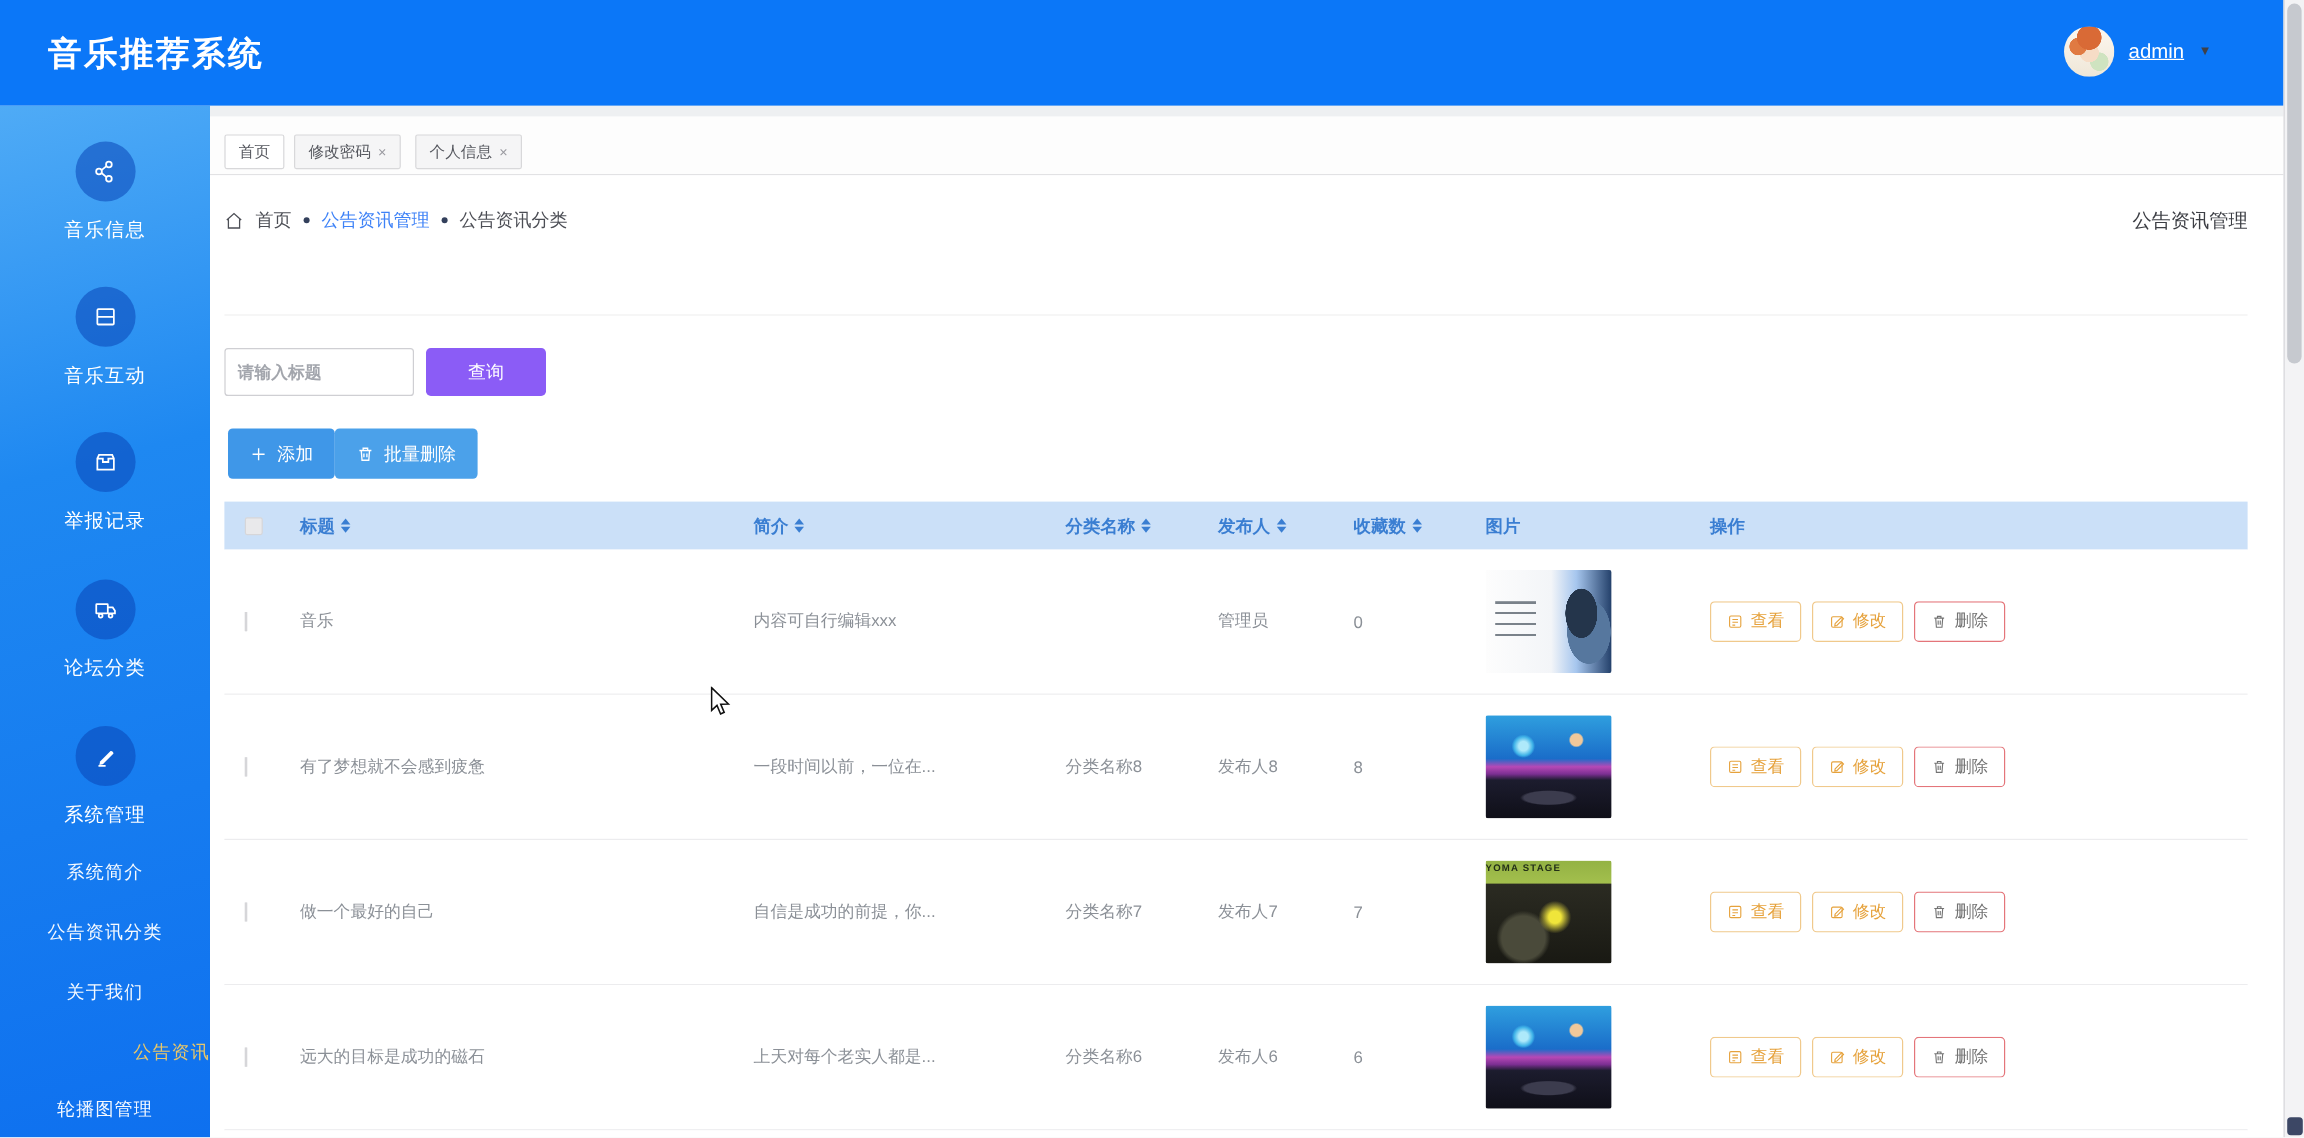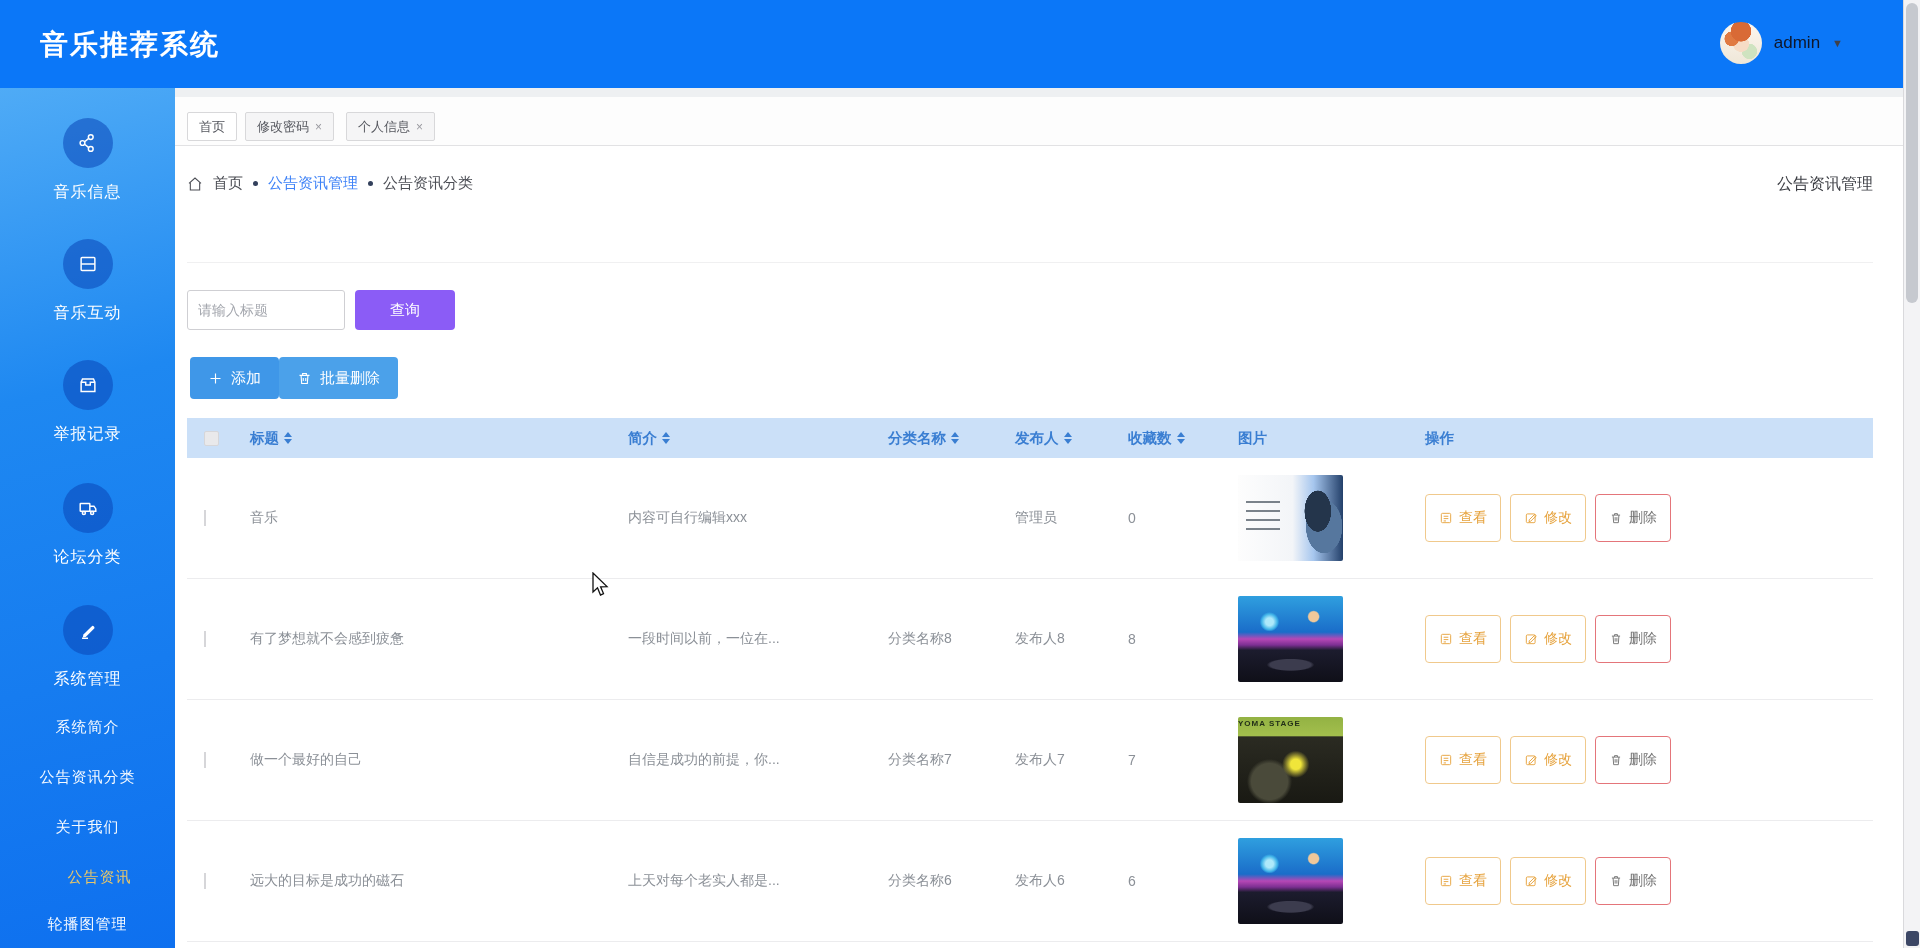--- a/index.html
+++ b/index.html
@@ -10,21 +10,21 @@
   .header { position:absolute; left:0; top:0; width:1903px; height:88px; background:#0b77f8; z-index:5; }
   .app-title { position:absolute; left:40px; top:26px; color:#fff; font-size:28px; font-weight:bold; letter-spacing:2px; }
   .user { position:absolute; right:60px; top:22px; display:flex; align-items:center; gap:12px; cursor:pointer; }
   .avatar { width:42px; height:42px; border-radius:50%;
     background:
       radial-gradient(circle at 50% 22%, #d96a36 0 26%, transparent 27%),
       radial-gradient(circle at 28% 40%, #e07a42 0 18%, transparent 19%),
       radial-gradient(circle at 50% 52%, #f6dcc6 0 26%, transparent 27%),
       radial-gradient(circle at 70% 70%, #cfe3c0 0 18%, transparent 19%),
       linear-gradient(180deg,#fdf7ef,#efe7d8); }
-  .username { color:#0f172a; font-size:17px; }
+  .username { color:#ffffff; font-size:17px;text-decoration:underline; }
   .caret { color:#3f4149; font-size:11px; }
 
   
   .scrollbar { position:absolute; right:0; top:0; width:17px; height:948px; background:#f3f3f5; border-left:1px solid #d9d9dc; z-index:9; }
   .scroll-thumb { position:absolute; left:2px; top:3px; width:12px; height:300px; background:#c6c9cf; border-radius:7px; }
   .scroll-bottom { position:absolute; left:2px; bottom:2px; width:13px; height:15px; background:#3c4765; border-radius:3px; }
 
   
   .sidebar { position:absolute; left:0; top:88px; width:175px; height:860px;
     background:linear-gradient(165deg,#4fabf6 0%, #1e88f1 35%, #0e70ef 100%); z-index:4; }
@@ -48,21 +48,21 @@
 
   .crumb-row { position:absolute; left:12px; right:30px; top:20px; height:38px; }
   .crumbs { position:absolute; left:0; top:8px; display:flex; align-items:center; gap:10px; font-size:15px; color:#4c4e55; }
   .crumbs svg { width:16px; height:16px; stroke:#4c4e55; fill:none; stroke-width:1.6; }
   .crumb-dot { width:5px; height:5px; border-radius:50%; background:#33405c; }
   .crumb-link { color:#3e82f7; cursor:pointer; }
   .page-title { position:absolute; right:0; top:8px; font-size:16px; color:#3c3e44; }
   .crumb-divider { position:absolute; left:12px; right:30px; top:116px; height:1px; background:#f0f0f1; }
 
   .search-row { position:absolute; left:12px; top:144px; height:40px; display:flex; gap:10px; }
-  .search-input { width:158px; height:40px; border:1px solid #cfcfd3; border-radius:3px; padding:0 10px; font-size:14px; color:#555; }
+  .search-input { width:158px; height:40px; border:1px solid #cfcfd3; border-radius:3px; padding:0 10px; font-size:14px; color:#555;font-weight:bold; }
   .search-input::placeholder { color:#a3a6ad; }
   .btn-query { width:100px; height:40px; background:#8b5cf6; border:none; border-radius:4px; color:#fff; font-size:15px; cursor:pointer; }
 
   .toolbar { position:absolute; left:15px; top:211px; height:42px; display:flex; }
   .btn-add, .btn-batch { height:42px; border:none; border-radius:4px; color:#fff; font-size:15px;
     display:inline-flex; align-items:center; gap:8px; padding:0 18px; cursor:pointer; }
   .btn-add { background:#3f97e8; }
   .btn-batch { background:#4ba1ea; }
   .btn-add svg, .btn-batch svg { width:15px; height:15px; stroke:#fff; fill:none; stroke-width:1.8; }
 
@@ -93,21 +93,21 @@
       radial-gradient(ellipse 34px 9px at 50% 80%, #3c3c4e 0 60%, transparent 70%),
       linear-gradient(180deg,#2f9fdf 0%, #1a6dc9 42%, #b648b6 50%, #7c2f92 57%, #1c1c2e 63%, #0f0f18 100%); }
   .thumb-stage { background:
       radial-gradient(circle 17px at 55% 55%, #f0e53a 0 30%, rgba(210,200,60,.45) 60%, transparent 80%),
       radial-gradient(circle 30px at 30% 75%, #4a4a3a 0 60%, transparent 75%),
       linear-gradient(180deg,#93b243 0%, #a3bf4d 22%, #2b2b22 23%, #191913 100%); }
   .thumb-stage .banner { position:absolute; left:0; top:2px; width:100%; text-align:left;
       font-size:8px; font-weight:bold; color:#233018; letter-spacing:1px; }
 
   .actions { display:flex; gap:9px; }
-  .abtn { height:48px; padding:0 13px; border-radius:4px; background:#fff; font-size:14px;
+  .abtn { height:34px; padding:0 13px; border-radius:4px; background:#fff; font-size:14px;
       display:inline-flex; align-items:center; gap:6px; cursor:pointer; }
   .abtn svg { width:14px; height:14px; stroke:currentColor; fill:none; stroke-width:1.6; }
   .abtn.warn { color:#e6a23c; border:1px solid #f0c98c; }
   .abtn.danger { color:#737373; border:1px solid #e4757a; }
 
   
   .cursor { position:absolute; left:592px; top:572px; z-index:20; pointer-events:none; }
 </style>
 </head>
 <body>
@@ -168,21 +168,21 @@
           <svg class="" viewBox="0 0 24 24">
             <path d="M7 17 L6.3 20.2 L9.5 19.5 L19 10 A2.1 2.1 0 0 0 16.5 7.5 Z" fill="#fff" stroke="none"></path>
             <path d="M5.5 21 H12" stroke="#fff"></path>
           </svg>
         </div>
                  <div class="side-label">系统管理</div>
       </div>
       <div class="side-sub" style="position: absolute; left: 0px; width: 175px; top: 630px;">系统简介</div>
       <div class="side-sub" style="position: absolute; left: 0px; width: 175px; top: 680px;">公告资讯分类</div>
       <div class="side-sub" style="position: absolute; left: 0px; width: 175px; top: 730px;">关于我们</div>
-      <div class="side-sub active" style="position: absolute; left: 12px; width: 175px; top: 780px;">公告资讯</div>
+      <div class="side-sub active" style="position: absolute; left: 0px; width: 175px; top: 780px; text-align: right;">公告资讯</div>
       <div class="side-sub" style="position: absolute; left: 0px; width: 175px; top: 827px;">轮播图管理</div>
     </div>
 
   <div class="main">
     <div class="tabbar" id="tabbar">
         <div class="tab active" style="left: 12px;">
           <span>首页</span>
         </div>
         <div class="tab" style="left: 70px;">
           <span>修改密码</span>

